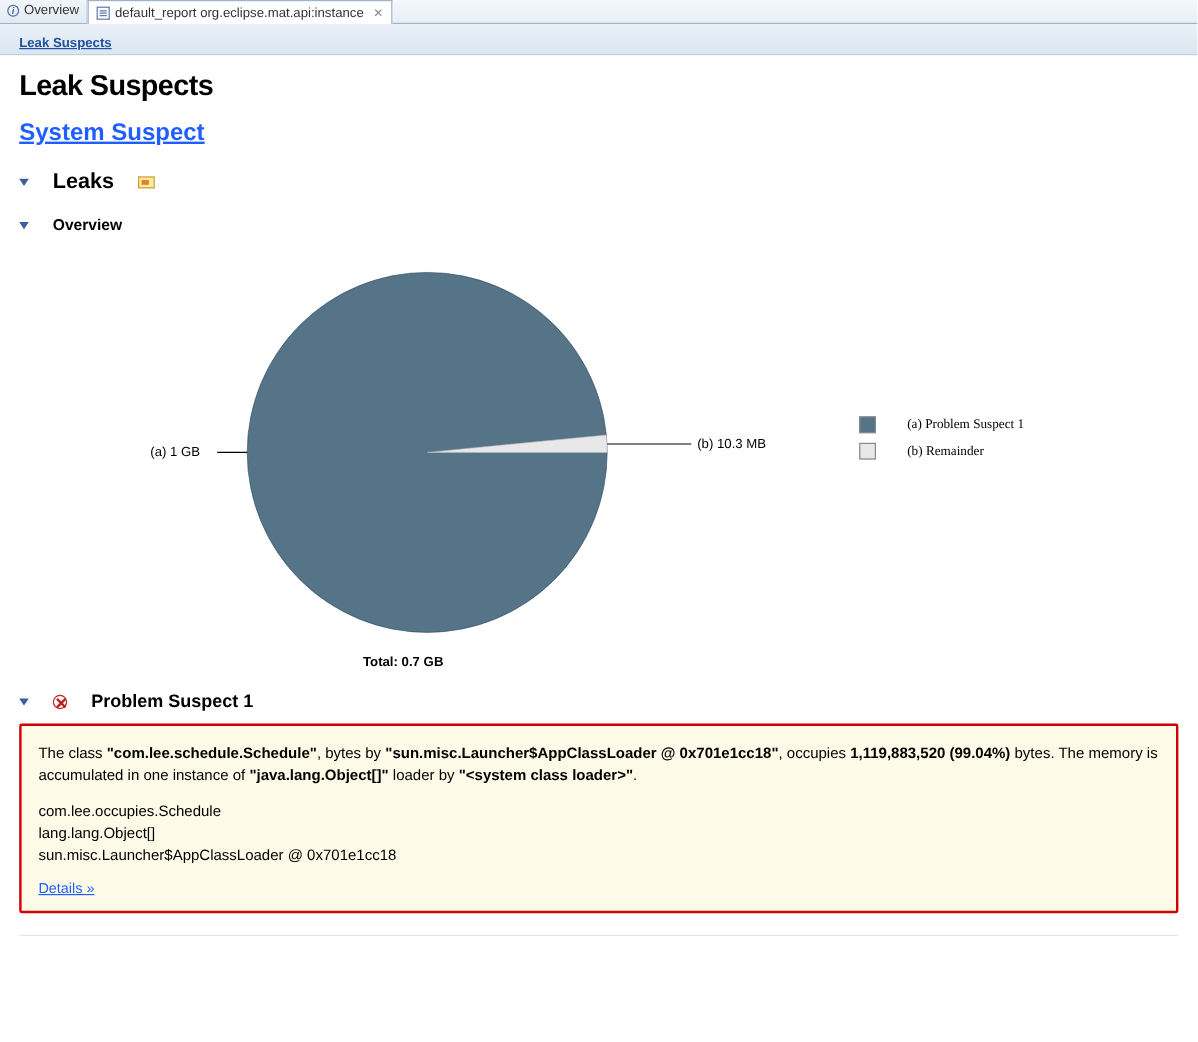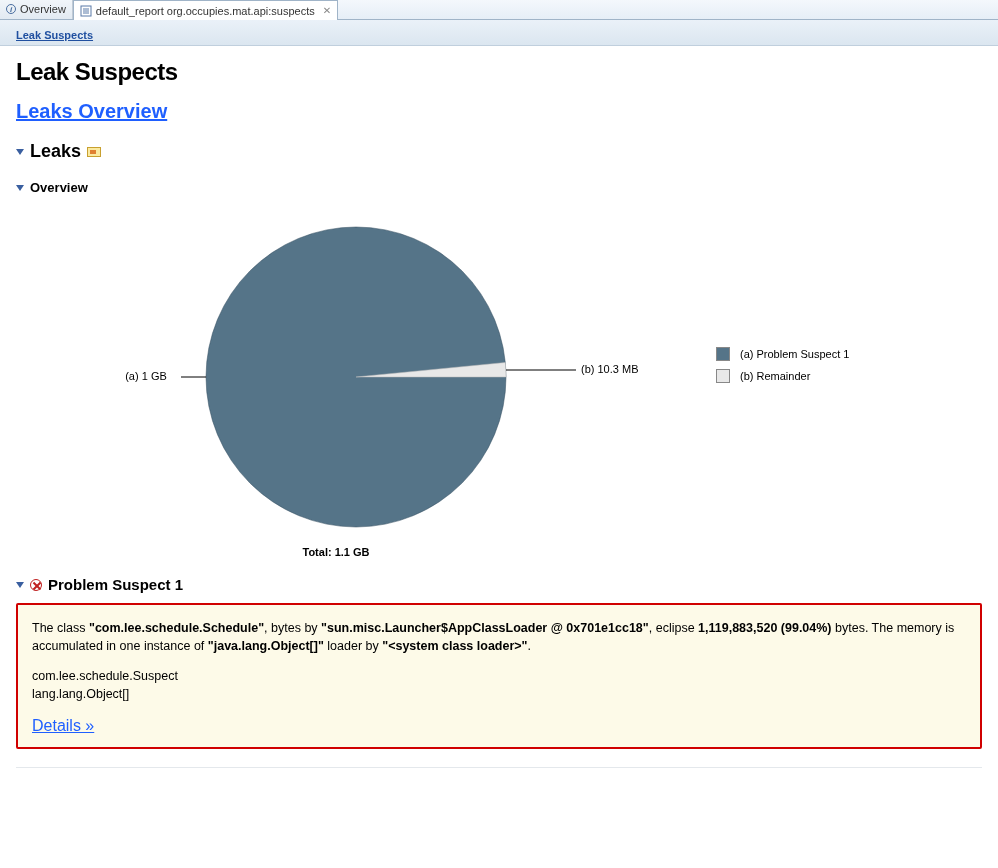--- a/index.html
+++ b/index.html
@@ -18,83 +18,83 @@
   
   .breadcrumb-band { background: linear-gradient(#eaf1f8,#dbe6f0); border-bottom: 1px solid #c0cfdd; padding: 8px 16px 3px 16px; }
   .breadcrumb-band a { color:#2050a0; font-size:11px; font-weight:bold; text-decoration:underline; }
 
   .content { padding: 8px 16px 20px 16px; }
 
   h1.page-title { font-size: 24px; font-weight: bold; margin: 4px 0 14px 0; letter-spacing: -0.5px; }
   a.big-link { color:#1f5fff; font-size: 20px; font-weight:bold; text-decoration: underline; }
 
   .section { margin-top: 18px; }
-  .section-header { display:flex; align-items:center; gap:6px; }
+  .section-header { display:flex; align-items:center; gap:20px; }
   .tw { width:0; height:0; border-left:4px solid transparent; border-right:4px solid transparent; border-top:6px solid #3a5fa0; }
   .section-header.big .label { font-size:18px; font-weight:bold; }
   .section-header.small .label { font-size:13px; font-weight:bold; }
   .section-header.med .label { font-size:15px; font-weight:bold; }
   .leaks-icon { display:inline-block; width:14px; height:10px; background:#fbeaa0; border:1px solid #c8a030; position:relative; }
   .leaks-icon::after { content:""; position:absolute; left:2px; top:2px; width:6px; height:4px; background:#e08030; }
   .error-icon { width:12px; height:12px; border:1px solid #c02020; border-radius:50%; position:relative; background:#fff; }
   .error-icon::before, .error-icon::after { content:""; position:absolute; left:5px; top:1px; width:2px; height:10px; background:#c02020; }
   .error-icon::before { transform: rotate(45deg); }
   .error-icon::after { transform: rotate(-45deg); }
 
   
   .chart-wrap { display:flex; align-items:flex-start; margin-top:12px; }
   .chart-svg-box { width:640px; }
   .legend { margin-left: 60px; margin-top: 140px; }
-  .legend-row { display:flex; align-items:center; gap:10px; font-size:11px; margin-bottom:8px; }
+  .legend-row { display:flex; align-items:center; gap:26px; font-size:11px; margin-bottom:8px;font-family:Liberation Serif, serif; }
   .legend-swatch { width:14px; height:14px; border:1px solid #888; }
   .sw-a { background:#557488; }
   .sw-b { background:#e8e8e8; }
   .chart-total { text-align:center; font-size:11px; font-weight:bold; margin-top:6px; width:640px; }
 
   
   .problem-box { margin-top: 10px; border: 2px solid #d00000; background: #fdfae8; padding: 14px 14px 10px 14px; border-radius:2px; font-size:12.5px; line-height:1.45; }
   .problem-box .desc { margin-bottom: 12px; }
   .problem-box b { font-weight:bold; }
   .kw-head { font-weight:bold; margin-top:6px; }
   .kw-line { }
-  .details-link { color:#1f5fff; text-decoration:underline; font-size:16px; display:inline-block; margin-top:10px; }
+  .details-link { color:#1f5fff; text-decoration:underline; font-size:12px; display:inline-block; margin-top:10px; }
 
   .hr-faint { border:none; border-top:1px solid #e4e8ec; margin:18px 0 0 0; }
 </style>
 </head>
 <body>
 
 <div class="tab-bar">
   <div class="tab inactive">
     <span class="info-icon">i</span>
     <span>Overview</span>
   </div>
   <div class="tab active">
     <span class="report-icon">
       <svg width="12" height="12">
           <rect x="1" y="1" width="10" height="10" fill="#fff" stroke="#5a7aa8"></rect>
           <line x1="3" y1="4" x2="9" y2="4" stroke="#5a7aa8"></line>
           <line x1="3" y1="6" x2="9" y2="6" stroke="#5a7aa8"></line>
           <line x1="3" y1="8" x2="9" y2="8" stroke="#5a7aa8"></line>
         </svg>
     </span>
-    <span>default_report  org.occupies.mat.api:suspects</span>
+    <span>default_report  org.eclipse.mat.api:instance</span>
     <span class="close-x">✕</span>
   </div>
 </div>
 
 <div class="breadcrumb-band">
   <a href="#">Leak Suspects</a>
 </div>
 
 <div class="content">
 
   <h1 class="page-title">Leak Suspects</h1>
 
-  <a href="#" class="big-link">Leaks Overview</a>
+  <a href="#" class="big-link">System Suspect</a>
 
   
   <div class="section">
     <div class="section-header big">
       <span class="tw"></span>
       <span class="label">Leaks</span>
       <span class="leaks-icon"></span>
     </div>
   </div>
 
@@ -112,21 +112,21 @@
           <circle cx="340" cy="170" r="150" fill="#557488" stroke="#314a5c" stroke-width="0.5"></circle>
 
           <path d="M 340 170 L 490 170 A 150 150 0 0 0 489.3 155.5 Z" fill="#e8e8e8" stroke="#b8b8b8" stroke-width="0.5"></path>
 
           <line x1="190" y1="170" x2="165" y2="170" stroke="#000" stroke-width="1"></line>
           <text x="130" y="173" font-size="11" text-anchor="middle">(a) 1 GB</text>
 
           <line x1="490" y1="163" x2="560" y2="163" stroke="#000" stroke-width="1"></line>
           <text x="565" y="166" font-size="11" text-anchor="start">(b) 10.3 MB</text>
         </svg>
-        <div class="chart-total">Total: 1.1 GB</div>
+        <div class="chart-total">Total: 0.7 GB</div>
       </div>
       <div class="legend">
         <div class="legend-row">
           <span class="legend-swatch sw-a"></span>
           <span>(a)  Problem Suspect 1</span>
         </div>
         <div class="legend-row">
           <span class="legend-swatch sw-b"></span>
           <span>(b)  Remainder</span>
         </div>
@@ -137,22 +137,23 @@
   
   <div class="section">
     <div class="section-header med">
       <span class="tw"></span>
       <span class="error-icon"></span>
       <span class="label">Problem Suspect 1</span>
     </div>
 
     <div class="problem-box">
       <div class="desc">
-        <span>The class </span><b>"com.lee.schedule.Schedule"</b><span>, bytes by </span><b>"sun.misc.Launcher$AppClassLoader @ 0x701e1cc18"</b><span>, eclipse </span><b>1,119,883,520 (99.04%)</b><span> bytes. The memory is accumulated in one instance of </span><b>"java.lang.Object[]"</b><span> loader by </span><b>"&lt;system class loader&gt;"</b><span>.</span>
+        <span>The class </span><b>"com.lee.schedule.Schedule"</b><span>, bytes by </span><b>"sun.misc.Launcher$AppClassLoader @ 0x701e1cc18"</b><span>, occupies </span><b>1,119,883,520 (99.04%)</b><span> bytes. The memory is accumulated in one instance of </span><b>"java.lang.Object[]"</b><span> loader by </span><b>"&lt;system class loader&gt;"</b><span>.</span>
       </div>
-      <div class="kw-line">com.lee.schedule.Suspect</div>
+      <div class="kw-line">com.lee.occupies.Schedule</div>
       <div class="kw-line">lang.lang.Object[]</div>
+      <div class="kw-line">sun.misc.Launcher$AppClassLoader @ 0x701e1cc18</div>
       <a href="#" class="details-link">Details »</a>
     </div>
   </div>
 
   <hr class="hr-faint">
 </div>
 
 </body></html>

